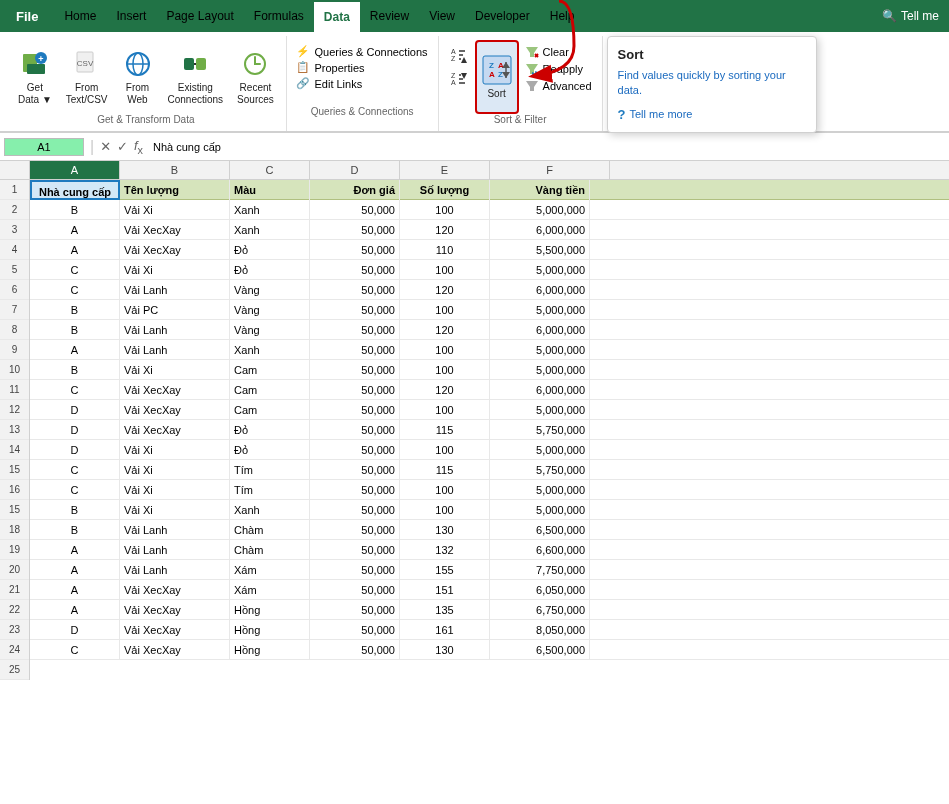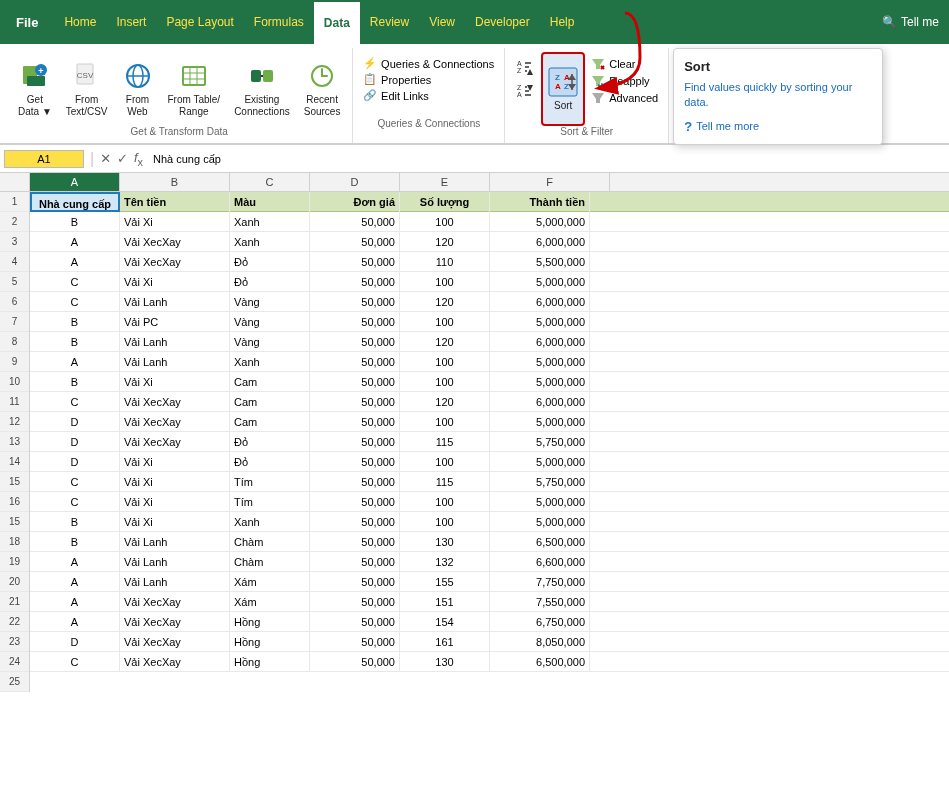--- a/index.html
+++ b/index.html
@@ -2,23 +2,23 @@
 <html><head>
   <meta charset="utf-8">
   <style>
     * { margin: 0; padding: 0; box-sizing: border-box; }
     body { font-family: 'Segoe UI', Arial, sans-serif; font-size: 11px; background: #fff; width: 949px; height: 804px; overflow: hidden; }
 
     
     .ribbon { background: #fff; border-bottom: 1px solid #d0d0d0; }
 
     
-    .menu-bar { display: flex; align-items: center; background: #217346; height: 44px; }
+    .menu-bar { display: flex; align-items: center; background: #217346; height: 32px; }
     .menu-file { background: #217346; color: #fff; font-weight: bold; padding: 0 16px; height: 100%; display: flex; align-items: center; cursor: pointer; font-size: 13px; }
-    .menu-item { color: #fde047; padding: 0 10px; height: 100%; display: flex; align-items: center; cursor: pointer; font-size: 12px; }
+    .menu-item { color: #000000; padding: 0 10px; height: 100%; display: flex; align-items: center; cursor: pointer; font-size: 12px; }
     .menu-item.active { background: #fff; color: #217346; font-weight: 600; border-top: 2px solid #217346; }
     .menu-right { margin-left: auto; display: flex; align-items: center; }
     .tell-me { display: flex; align-items: center; gap: 4px; color: #fff; padding: 0 10px; font-size: 12px; }
 
     
     .ribbon-content { display: flex; align-items: stretch; padding: 4px 6px 0 6px; height: 100px; border-bottom: 1px solid #d0d0d0; position: relative; }
     .ribbon-group { display: flex; flex-direction: column; align-items: center; padding: 0 6px; border-right: 1px solid #e0e0e0; position: relative; }
     .ribbon-group:last-child { border-right: none; }
     .ribbon-group-label { font-size: 10px; color: #666; margin-top: auto; padding-bottom: 14px; text-align: center; }
     .ribbon-buttons-row { display: flex; align-items: flex-start; gap: 2px; flex: 1; padding-top: 4px; }
@@ -32,21 +32,21 @@
     .rb-small { display: flex; align-items: center; gap: 4px; cursor: pointer; padding: 2px 6px; border-radius: 3px; height: 22px; }
 
     
     .tooltip-box { position: absolute; right: -10px; top: 8px; width: 200px; background: #fff; border: 1px solid #d0d0d0; border-radius: 4px; box-shadow: 2px 2px 8px rgba(0,0,0,0.2); padding: 10px; z-index: 100; }
     .tooltip-title { font-size: 13px; font-weight: 600; color: #222; margin-bottom: 6px; }
     .tooltip-desc { font-size: 11px; color: #1a6abf; line-height: 1.4; margin-bottom: 8px; }
     .tooltip-link { display: flex; align-items: center; gap: 4px; font-size: 11px; color: #1a6abf; cursor: pointer; }
 
     
     .formula-bar { display: flex; align-items: center; height: 28px; border-bottom: 1px solid #d0d0d0; background: #fff; padding: 0 4px; gap: 4px; }
-    .name-box { width: 80px; border: 1px solid #bbb; padding: 2px 12px; font-size: 11px; text-align: center; background: #fde047; }
+    .name-box { width: 80px; border: 1px solid #bbb; padding: 2px 12px; font-size: 11px; text-align: center; background: #86efac; }
     .fb-sep { color: #ccc; font-size: 16px; padding: 0 2px; }
     .fb-icons { display: flex; gap: 6px; align-items: center; color: #666; font-size: 13px; }
     .formula-input { flex: 1; border: none; outline: none; font-size: 11px; padding: 0 6px; }
 
     
     .spreadsheet { display: flex; flex-direction: column; overflow: hidden; }
     .col-headers { display: flex; background: #f2f2f2; border-bottom: 1px solid #d0d0d0; }
     .row-num-header { width: 30px; min-width: 30px; border-right: 1px solid #d0d0d0; text-align: center; font-size: 10px; color: #666; height: 18px; line-height: 18px; }
     .col-header { border-right: 1px solid #d0d0d0; text-align: center; font-size: 11px; color: #444; height: 18px; line-height: 18px; cursor: pointer; user-select: none; }
     .col-header.selected { background: #217346; color: #fff; }
@@ -125,32 +125,20 @@
           </div>
           <div class="rb-large">
             <div class="icon">
               <svg width="28" height="28" viewBox="0 0 28 28">
                   <circle cx="14" cy="14" r="11" fill="#fff" stroke="#1e7abf" stroke-width="2"></circle>
                   <ellipse cx="14" cy="14" rx="5" ry="11" fill="none" stroke="#1e7abf" stroke-width="1.5"></ellipse>
                   <line x1="3" y1="14" x2="25" y2="14" stroke="#1e7abf" stroke-width="1.5"></line>
                 </svg>
             </div>
             <div class="label">From<br>Web</div>
-          </div>
-          <div class="rb-large">
-            <div class="icon">
-              <svg width="28" height="28" viewBox="0 0 28 28">
-                  <rect x="3" y="5" width="22" height="18" rx="1" fill="#fff" stroke="#70ad47" stroke-width="2"></rect>
-                  <line x1="3" y1="11" x2="25" y2="11" stroke="#70ad47" stroke-width="1"></line>
-                  <line x1="3" y1="17" x2="25" y2="17" stroke="#70ad47" stroke-width="1"></line>
-                  <line x1="10" y1="5" x2="10" y2="23" stroke="#70ad47" stroke-width="1"></line>
-                  <line x1="17" y1="5" x2="17" y2="23" stroke="#70ad47" stroke-width="1"></line>
-                </svg>
-            </div>
-            <div class="label">From Table/<br>Range</div>
           </div>
           <div class="rb-large">
             <div class="icon">
               <svg width="28" height="28" viewBox="0 0 28 28">
                   <rect x="3" y="8" width="10" height="12" rx="2" fill="#217346"></rect>
                   <rect x="15" y="8" width="10" height="12" rx="2" fill="#70ad47"></rect>
                   <line x1="13" y1="14" x2="15" y2="14" stroke="#333" stroke-width="2"></line>
                 </svg>
             </div>
             <div class="label">Existing<br>Connections</div>
@@ -346,25 +334,25 @@
         <div class="row-num">22</div>
         <div class="row-num">23</div>
         <div class="row-num">24</div>
         <div class="row-num">25</div>
       </div>
 
       <div class="grid">
 
         <div class="grid-row header-row">
           <div class="cell cell-a selected-cell">Nhà cung cấp</div>
-          <div class="cell cell-b">Tên tiền</div>
+          <div class="cell cell-b">Tên lượng</div>
           <div class="cell cell-c">Màu</div>
           <div class="cell cell-d">Đơn giá</div>
           <div class="cell cell-e">Số lượng</div>
-          <div class="cell cell-f">Thành tiền</div>
+          <div class="cell cell-f">Vàng tiền</div>
         </div>
 
         <div id="data-rows">
             <div class="grid-row">
     <div class="cell cell-a">B</div>
     <div class="cell cell-b">Vải Xi</div>
     <div class="cell cell-c">Xanh</div>
     <div class="cell cell-d">50,000</div>
     <div class="cell cell-e">100</div>
     <div class="cell cell-f">5,000,000</div>
@@ -512,28 +500,28 @@
     <div class="cell cell-d">50,000</div>
     <div class="cell cell-e">155</div>
     <div class="cell cell-f">7,750,000</div>
   </div>
             <div class="grid-row">
     <div class="cell cell-a">A</div>
     <div class="cell cell-b">Vải XecXay</div>
     <div class="cell cell-c">Xám</div>
     <div class="cell cell-d">50,000</div>
     <div class="cell cell-e">151</div>
-    <div class="cell cell-f">7,550,000</div>
+    <div class="cell cell-f">6,050,000</div>
   </div>
             <div class="grid-row">
     <div class="cell cell-a">A</div>
     <div class="cell cell-b">Vải XecXay</div>
     <div class="cell cell-c">Hồng</div>
     <div class="cell cell-d">50,000</div>
-    <div class="cell cell-e">154</div>
+    <div class="cell cell-e">135</div>
     <div class="cell cell-f">6,750,000</div>
   </div>
             <div class="grid-row">
     <div class="cell cell-a">D</div>
     <div class="cell cell-b">Vải XecXay</div>
     <div class="cell cell-c">Hồng</div>
     <div class="cell cell-d">50,000</div>
     <div class="cell cell-e">161</div>
     <div class="cell cell-f">8,050,000</div>
   </div>

